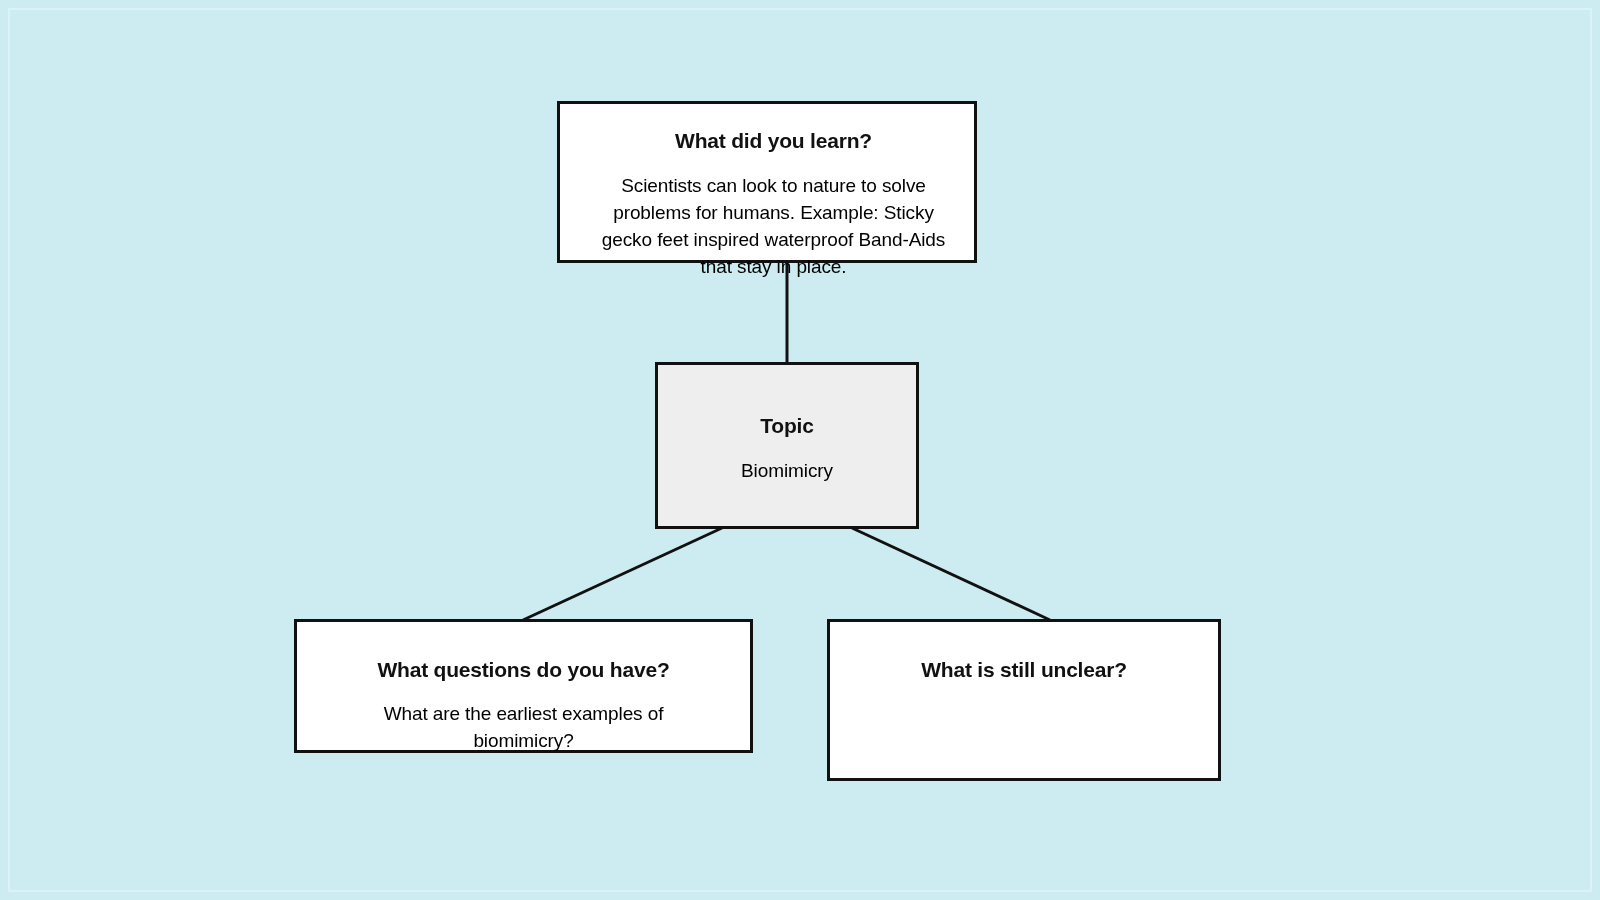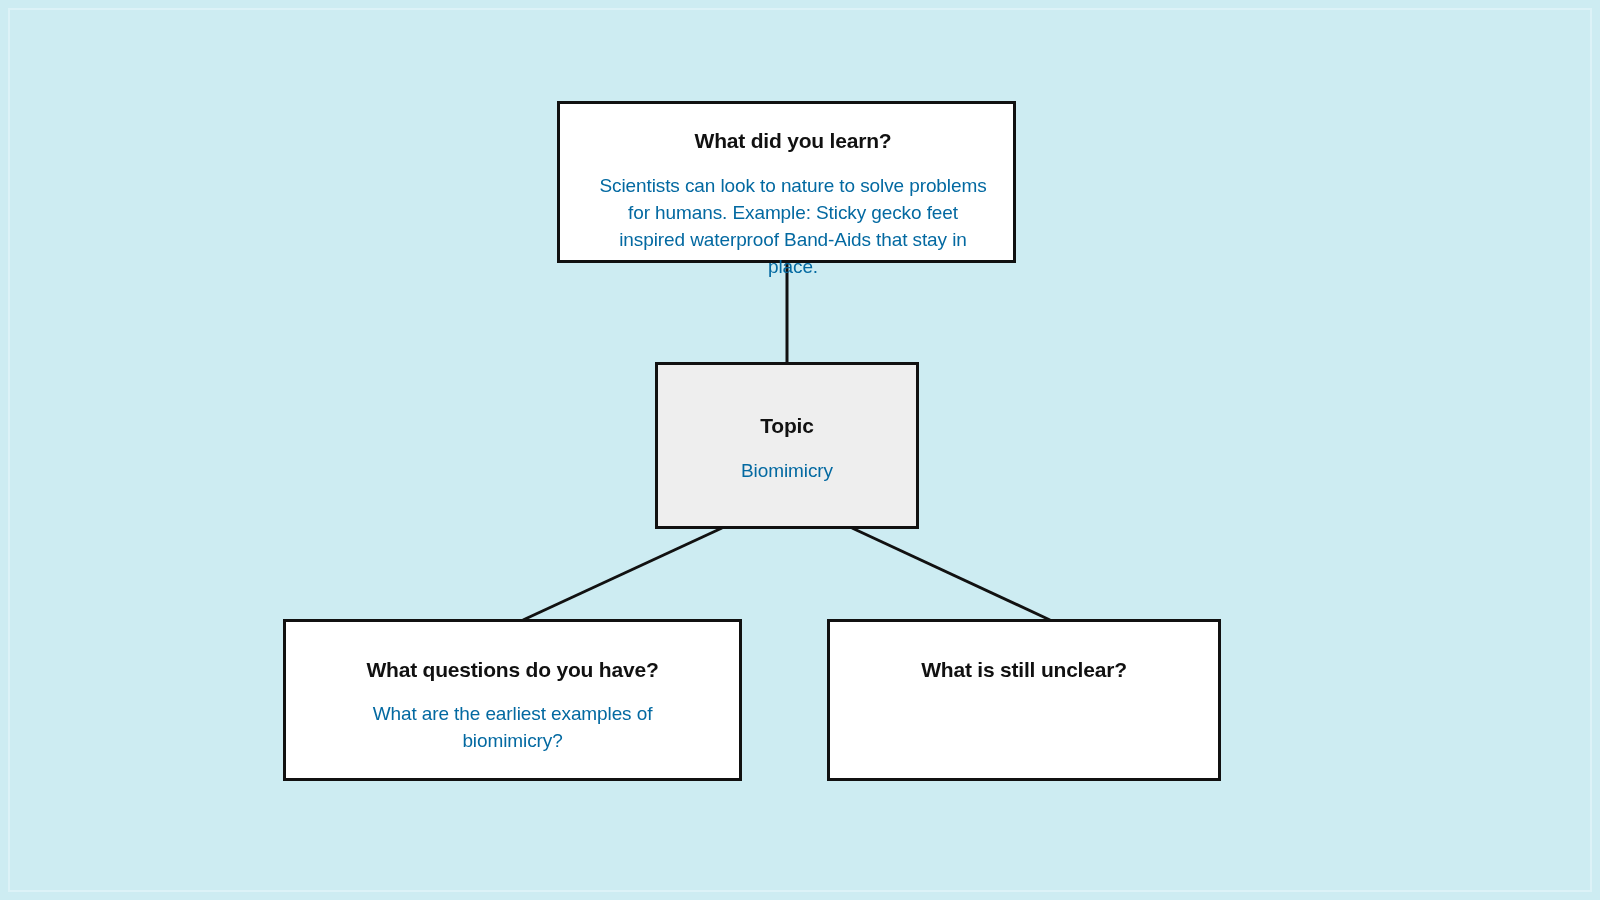--- a/index.html
+++ b/index.html
@@ -60,51 +60,51 @@
     justify-content: flex-start;
   }
 
   .node-title {
     font-weight: bold;
     color: #111111;
     letter-spacing: -0.2px;
   }
 
   .node-body {
-    color: #0369a1;
+    color: #000000;
     letter-spacing: -0.1px;
   }
 
   
 
   #node-learn {
     left: 557px;
     top: 101px;
-    width: 459px;
+    width: 420px;
     height: 162px;
     padding: 24px 22px 0 35px;
   }
   #node-learn .node-title { font-size: 21px; line-height: 26px; }
   #node-learn .node-body  { font-size: 19px; line-height: 27px; margin-top: 18px; max-width: 400px; }
 
   #node-topic {
     left: 655px;
     top: 362px;
     width: 264px;
     height: 167px;
     padding: 48px 16px 0 16px;
   }
   #node-topic .node-title { font-size: 21px; line-height: 26px; }
   #node-topic .node-body  { font-size: 19px; line-height: 27px; margin-top: 18px; }
 
   #node-questions {
-    left: 283px;
+    left: 294px;
     top: 619px;
     width: 459px;
-    height: 162px;
+    height: 134px;
     padding: 35px 22px 0 22px;
   }
   #node-questions .node-title { font-size: 21px; line-height: 26px; }
   #node-questions .node-body  { font-size: 19px; line-height: 27px; margin-top: 17px; max-width: 330px; }
 
   #node-unclear {
     left: 827px;
     top: 619px;
     width: 394px;
     height: 162px;

